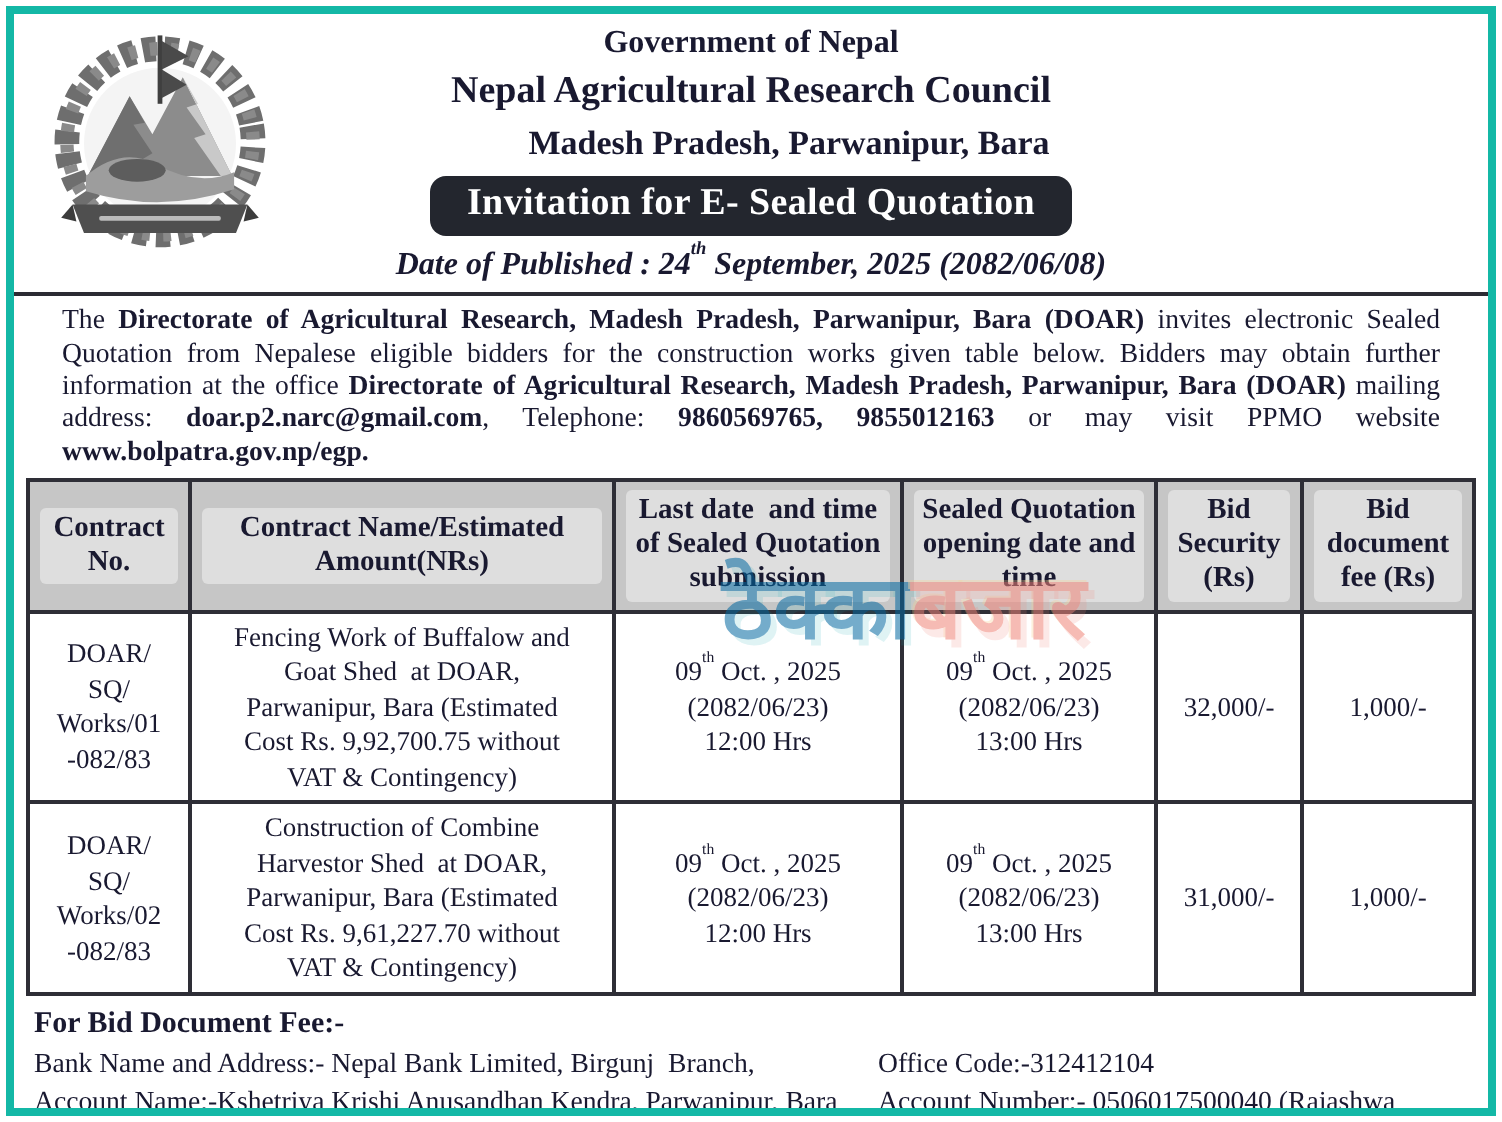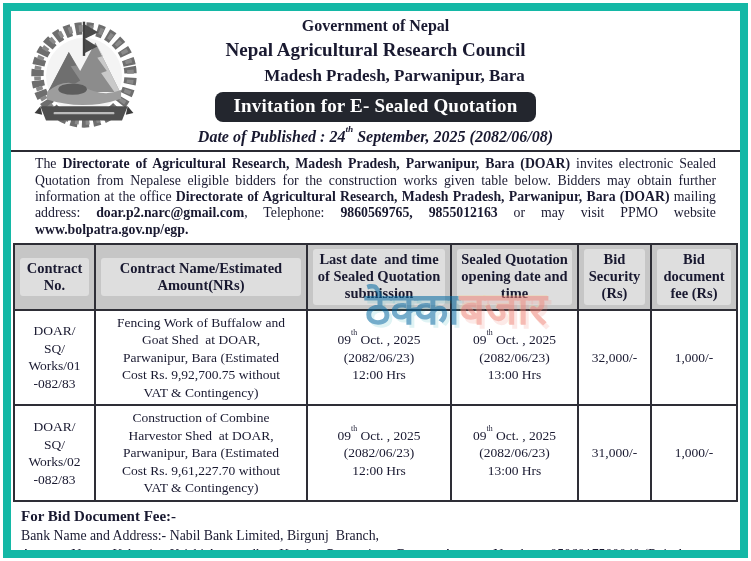--- a/index.html
+++ b/index.html
@@ -4,21 +4,21 @@
 <style>
   html,body { margin:0; padding:0; background:#ffffff; }
   body {
     width:751px; height:561px;
     font-family:"Liberation Serif","DejaVu Serif",serif;
     color:#191930;
   }
   .page { width:751px; height:561px; box-sizing:border-box; padding:3px; background:#fff; }
   .frame {
     width:100%; height:100%; box-sizing:border-box;
-    border:8px solid #14b8a6; position:relative; overflow:hidden;
+    border:4px solid #14b8a6; position:relative; overflow:hidden;
     padding-top:6px; background:#fff;
   }
   
   .logo { position:absolute; left:16px; top:5px; width:114px; height:114px; }
   .org { text-align:center; line-height:1.12; }
   .org-1 { font-size:16px; font-weight:bold; }
   .org-2 { font-size:19px; font-weight:bold; margin-top:4px; }
   .org-3 { font-size:23px; font-weight:bold; margin-top:4px; }
   .org-4 { font-size:17px; font-weight:bold; margin-top:6px;margin-left:38px; }
   .banner-wrap { text-align:center; margin-top:7px; }
@@ -160,21 +160,22 @@
       </tbody>
     </table>
 
     <div class="watermark">
       <span class="wm1">ठेक्का</span><span class="wm2">बजार</span>
     </div>
 
     <div class="footer">
       <div class="f-head">For Bid Document Fee:-</div>
       <div class="f-row">
-        <span>Bank Name and Address:- Nabil Bank Limited, Birgunj  Branch,</span>
+        <span>Bank Name and Address:- Nepal Bank Limited, Birgunj  Branch,</span>
+        <span>Office Code:-312412104</span>
       </div>
       <div class="f-row">
         <span>Account Name:-Kshetriya Krishi Anusandhan Kendra, Parwanipur, Bara</span>
         <span>Account Number:- 0506017500040 (Rajashwa Khata)</span>
       </div>
     </div>
 
   </div>
 </div>
 

